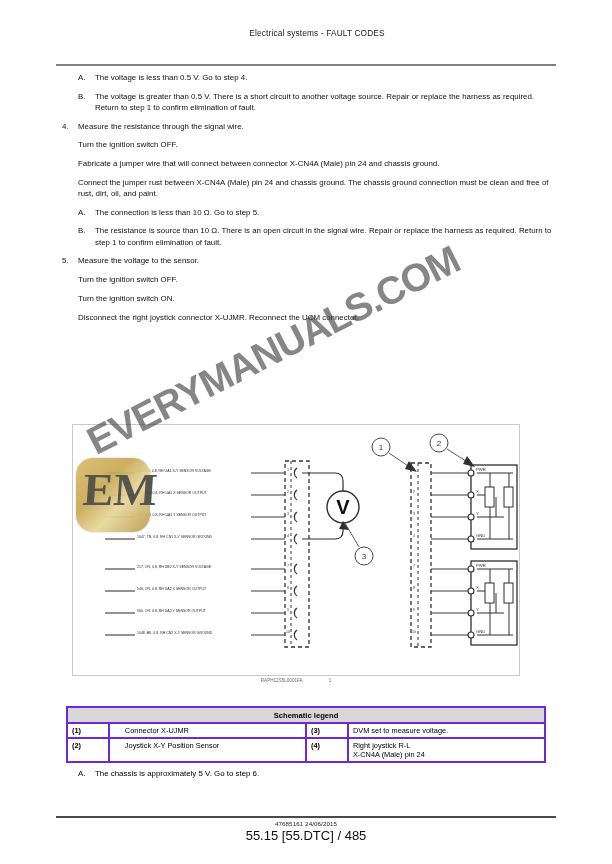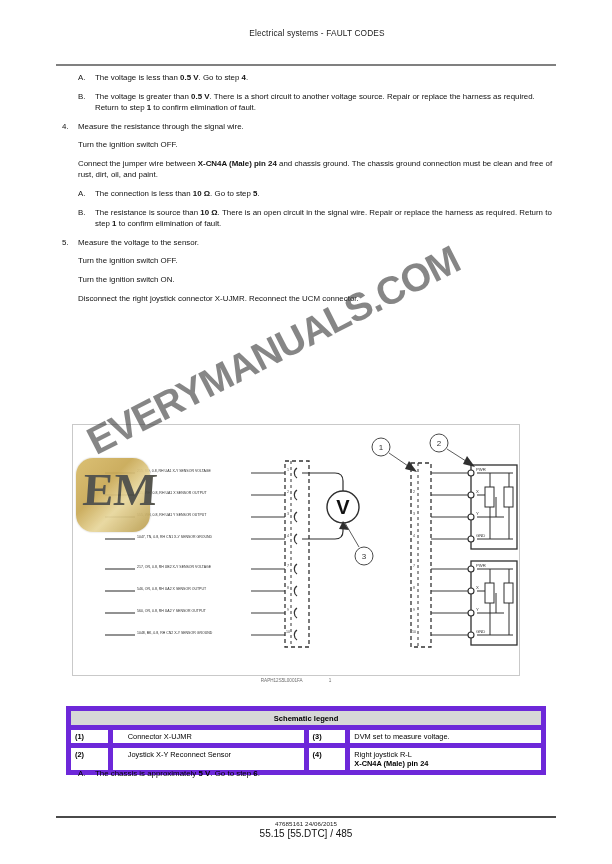--- a/index.html
+++ b/index.html
@@ -40,21 +40,21 @@
   .step { position: relative; padding-left: 22px; margin-bottom: 7.5px; }
   .step > .num { position: absolute; left: 6px; top: 0; width: 14px; }
 
   
   .sub { position: relative; padding-left: 39px; margin-bottom: 7.5px; }
   .sub > .ltr { position: absolute; left: 22px; top: 0; width: 16px; }
 
   
   .para { padding-left: 22px; margin-bottom: 7.5px; }
 
-  b { font-weight: bold; }
+  b { font-weight: normal; }
 
   
   .figure-box {
     position: absolute; left: 72px; top: 424px;
     width: 448px; height: 252px;
     border: 1px solid #c9c9c9;
     background: #fff;
   }
   .fig-caption {
     position: absolute; left: 72px; top: 678px; width: 448px;
@@ -97,21 +97,21 @@
     transform: skewX(-4deg);
   }
 
   
   .legend {
     position: absolute; left: 66px; top: 706px;
     width: 480px;
     border-collapse: collapse;
     font-size: 7.4px;
   }
-  .legend td, .legend th { border: 5px solid #6d28d9; padding: 2px 4px; vertical-align: top; }
+  .legend td, .legend th { border: 2px solid #6d28d9; padding: 2px 4px; vertical-align: top; }
   .legend .title-row th {
     background: #d7d7d7; text-align: center; font-weight: bold; font-size: 7.6px; padding: 2.5px 0;
   }
   .legend .k { width: 42px; font-weight: bold; }
   .legend .v1 { width: 198px; padding-left: 15px; }
   .legend .k2 { width: 42px; font-weight: bold; }
   .legend .v2 { width: 198px; }
 
   
   .after-legend {
@@ -121,21 +121,21 @@
 
   
   .footer-rule {
     position: absolute; left: 56px; top: 816px; width: 500px; height: 1.6px;
     background: #4a4a4a;
   }
   .footer {
     position: absolute; left: 0; top: 820px; width: 612px; text-align: center;
   }
   .footer .doc-id { font-size: 6.2px; color: #1b1b1b; letter-spacing: .1px; }
-  .footer .sect { font-size: 10px; color: #111; margin-top: 1px; }
+  .footer .sect { font-size: 13px; color: #111; margin-top: 1px; }
 </style>
 </head>
 <body>
 
 <div class="page">
 
   <div class="page-header">Electrical systems - FAULT CODES</div>
   <div class="header-rule"></div>
 
   <div class="content">
@@ -147,22 +147,24 @@
     <div class="sub">
       <span class="ltr">B.</span><span>The voltage is greater than </span><b>0.5 V</b><span>. There is a short circuit to another voltage source.  Repair or replace the harness as required.  Return to step </span><b>1</b><span> to confirm elimination of fault.</span>
     </div>
 
     <div class="step">
       <span class="num">4.</span><span>Measure the resistance through the signal wire.</span>
     </div>
 
     <div class="para">Turn the ignition switch OFF.</div>
 
-
-    <div class="para"><span>Connect the jumper wire between </span><b>X-CN4A (Male) pin 24</b><span> and chassis ground.  The chassis ground connection must be clean and free of rust, dirt, oil, and paint.</span>
+    <div class="para"><span>Fabricate a jumper wire that will connect between connector </span><b>X-CN4A (Male) pin 24</b><span> and chassis ground.</span>
+    </div>
+
+    <div class="para"><span>Connect the jumper rust between </span><b>X-CN4A (Male) pin 24</b><span> and chassis ground.  The chassis ground connection must be clean and free of rust, dirt, oil, and paint.</span>
     </div>
 
 
     <div class="sub">
       <span class="ltr">A.</span><span>The connection is less than </span><b>10 Ω</b><span>.  Go to step </span><b>5</b><span>.</span>
     </div>
 
     <div class="sub">
       <span class="ltr">B.</span><span>The resistance is source than </span><b>10 Ω</b><span>. There is an open circuit in the signal wire. Repair or replace the harness as required.  Return to step </span><b>1</b><span> to confirm elimination of fault.</span>
     </div>
@@ -362,21 +364,21 @@
       <th colspan="4">Schematic legend</th>
     </tr>
     <tr>
       <td class="k">(1)</td>
       <td class="v1">Connector X-UJMR</td>
       <td class="k2">(3)</td>
       <td class="v2">DVM set to measure voltage.</td>
     </tr>
     <tr>
       <td class="k">(2)</td>
-      <td class="v1">Joystick X-Y Reconnect Sensor</td>
+      <td class="v1">Joystick X-Y Position Sensor</td>
       <td class="k2">(4)</td>
       <td class="v2">
         <span>Right joystick R-L</span><br>
         <b>X-CN4A (Male) pin 24</b>
       </td>
     </tr>
   </tbody>
     </table>
 
   <div class="after-legend">

